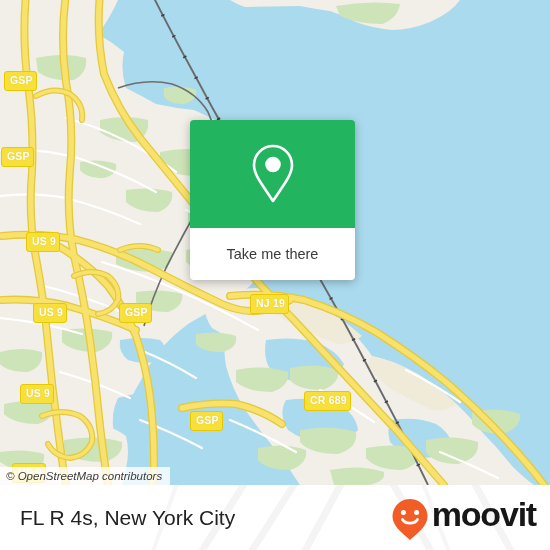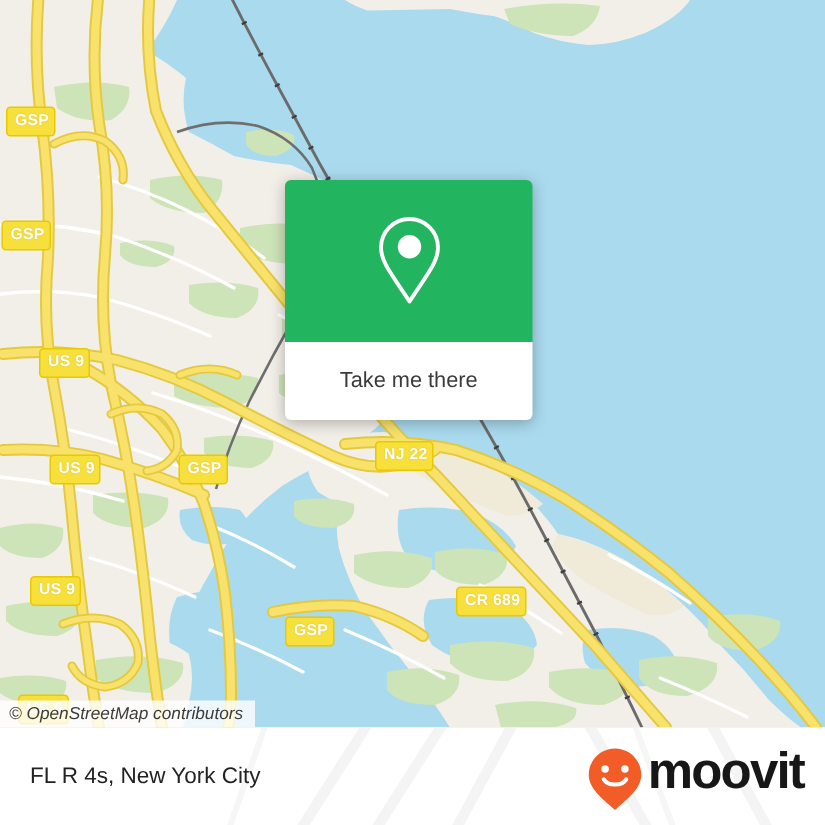--- a/index.html
+++ b/index.html
@@ -109,21 +109,21 @@
   }
   #footer-watermark {
     position: absolute; inset: 0;
     opacity: 1;
     pointer-events: none;
   }
   #footer-title {
     position: absolute;
     left: 20px; top: 0; height: 65px;
     display: flex; align-items: center;
-    font-size: 15px;
+    font-size: 21px;
     color: #222222;
     font-family: "Liberation Sans", sans-serif;
   }
   #brand {
     position: absolute;
     right: 14px; top: 12px; height: 60px;
     display: flex; align-items: flex-start; gap: 2px;
   }
   #brand-text {
     font-size: 34px;
@@ -310,21 +310,21 @@
 
       </g>
     </svg>
 
     <div>
       <div class="shield" style="left:4px;  top:71px;">GSP</div>
       <div class="shield" style="left:1px;  top:147px;">GSP</div>
       <div class="shield" style="left:26px; top:232px;">US 9</div>
       <div class="shield" style="left:33px; top:303px;">US 9</div>
       <div class="shield" style="left:119px;top:303px;">GSP</div>
-      <div class="shield" style="left:250px;top:294px;">NJ 22</div>
+      <div class="shield" style="left:250px;top:294px;">NJ 19</div>
       <div class="shield" style="left:20px; top:384px;">US 9</div>
       <div class="shield" style="left:190px;top:411px;">GSP</div>
       <div class="shield" style="left:304px;top:391px;">CR 689</div>
       <div class="shield" style="left:12px; top:463px;">US 9</div>
     </div>
 
     <div id="popup">
       <div id="popup-head">
         <svg width="48" height="62" viewBox="0 0 48 62">
           <path d="M24,3 C13.5,3 5,11.5 5,22 C5,32 13,41 24,58

